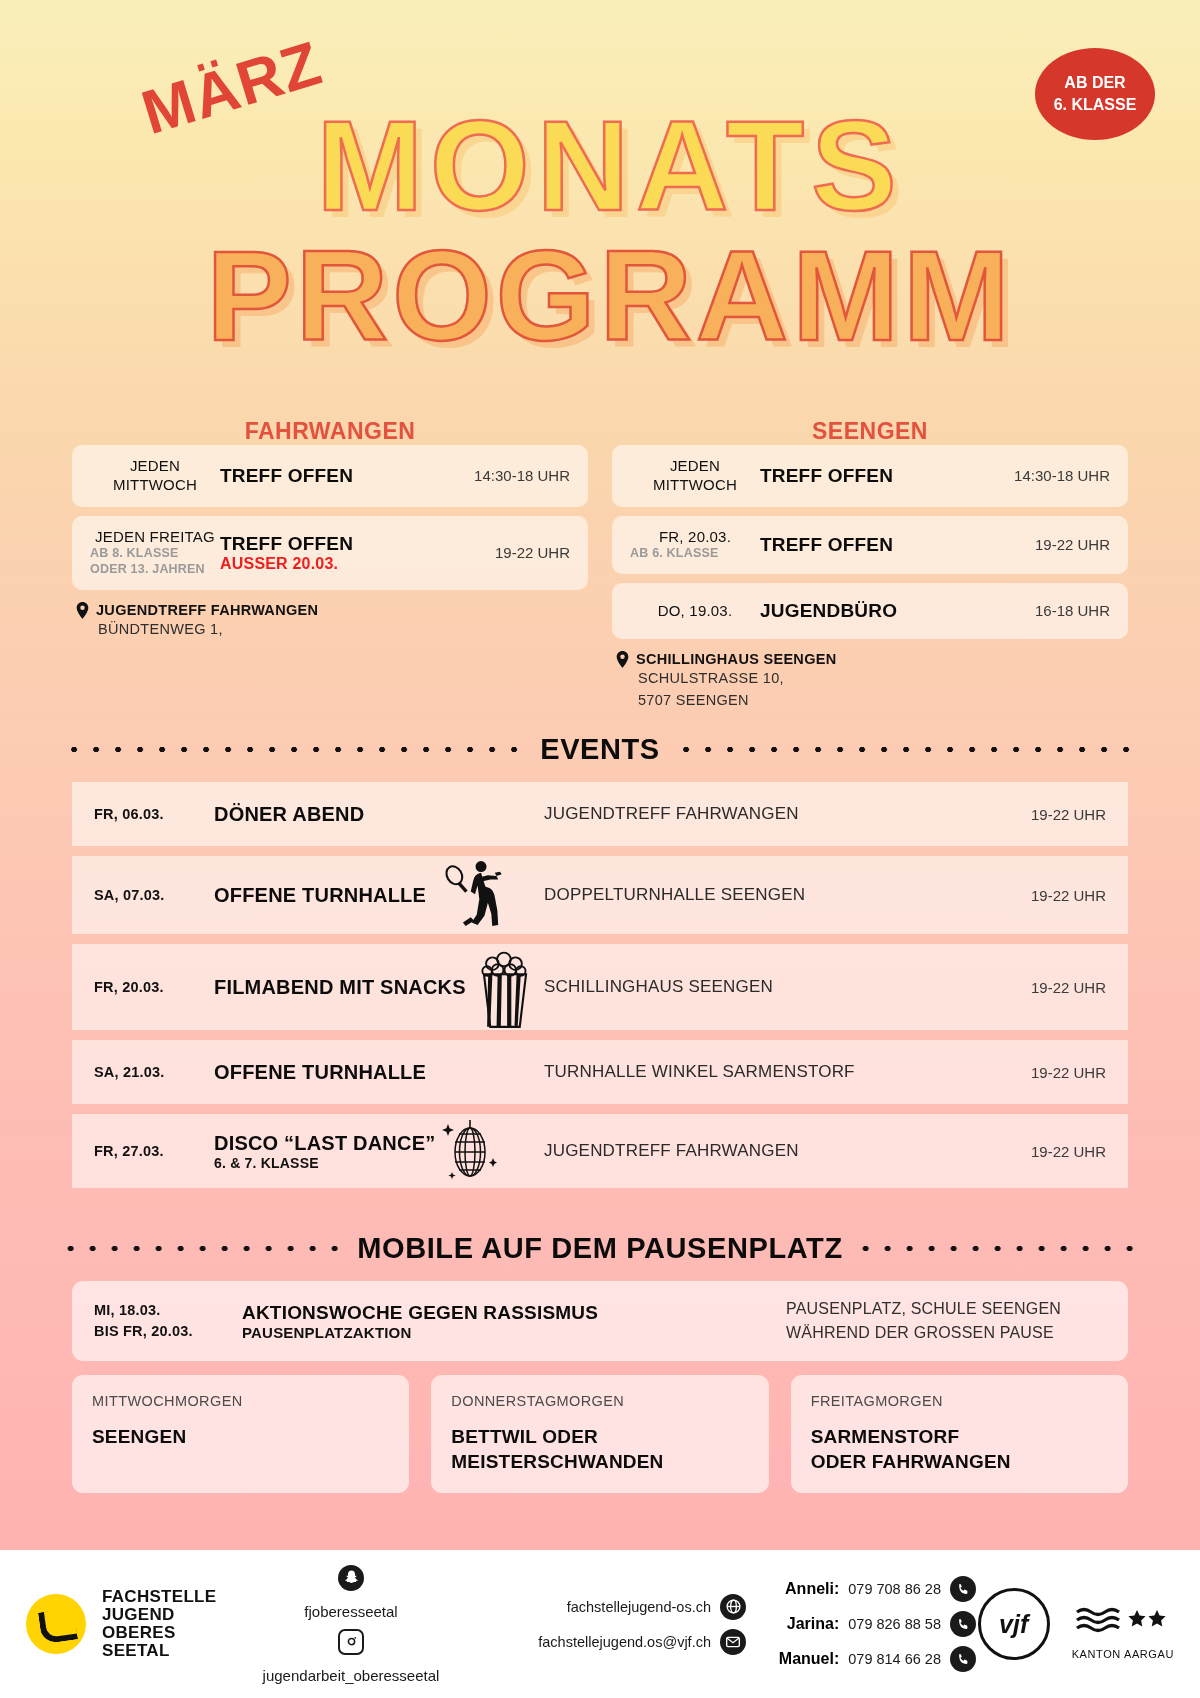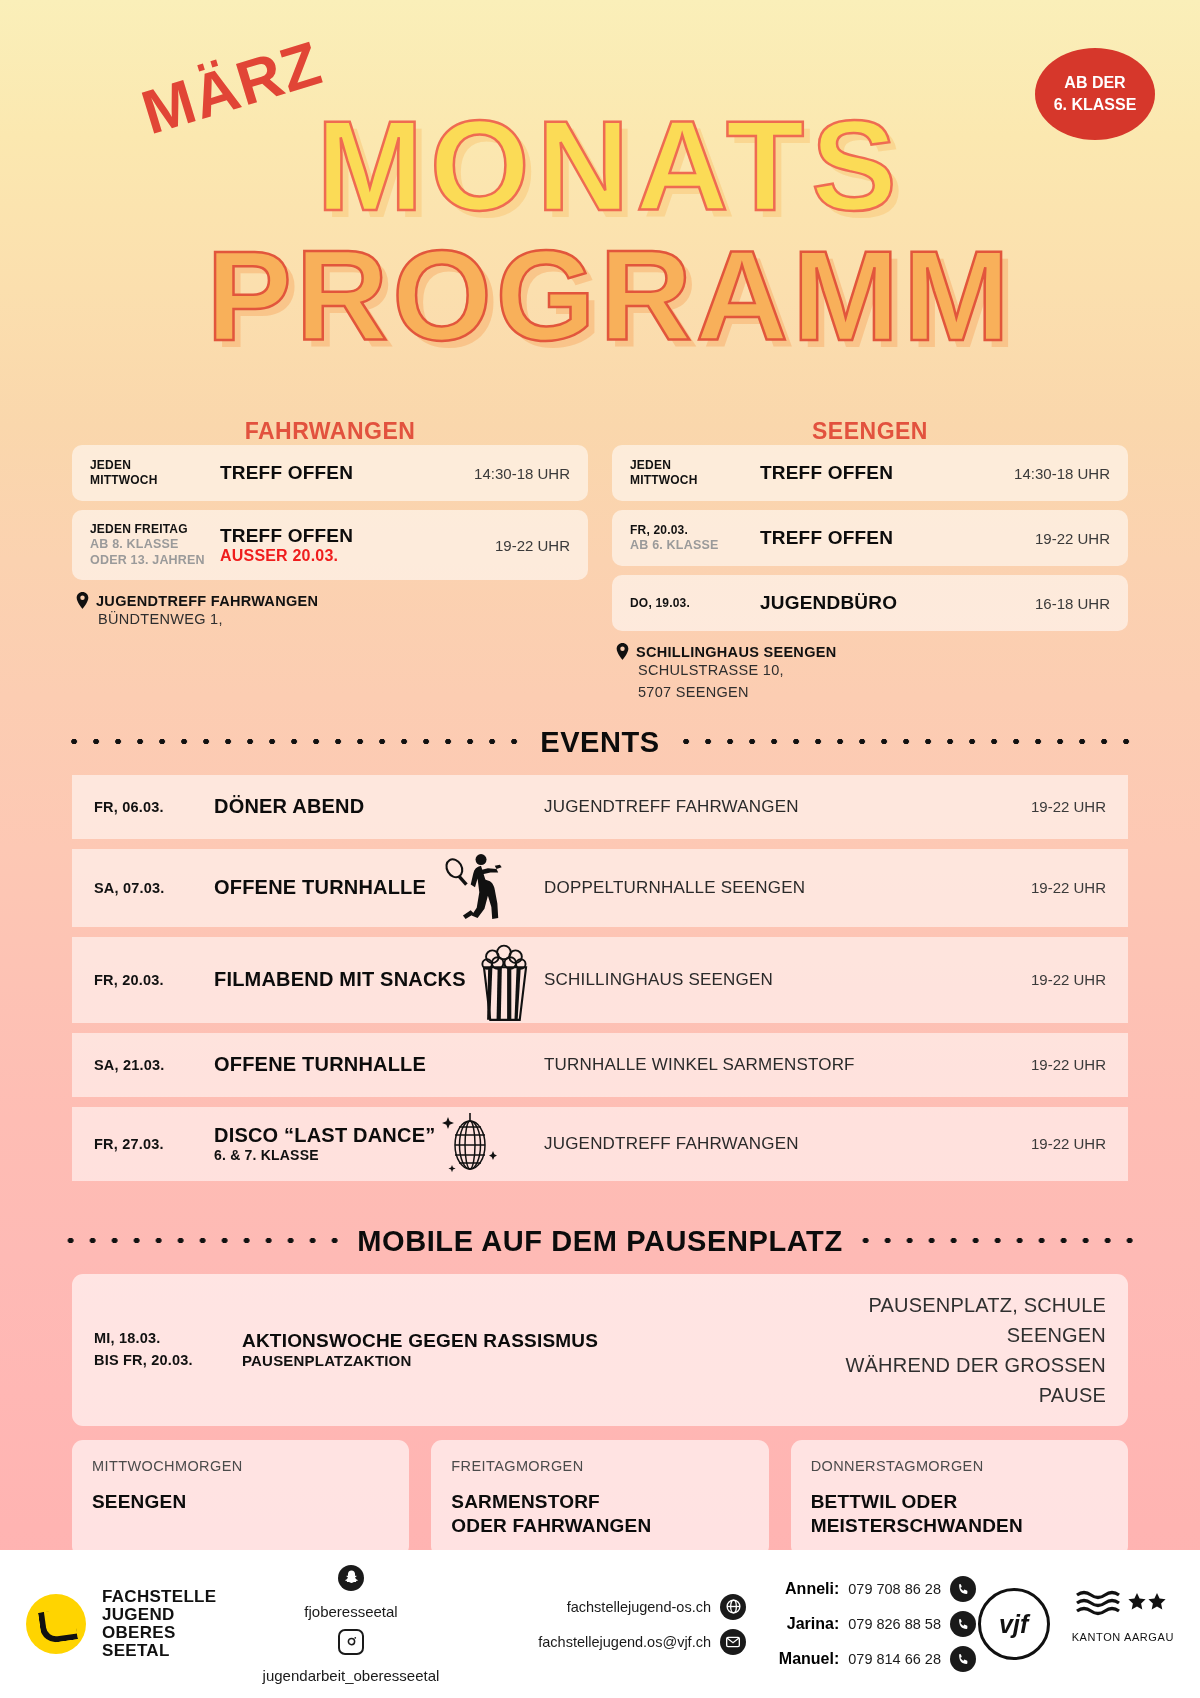--- a/index.html
+++ b/index.html
@@ -95,21 +95,21 @@
   .treff-col { flex: 1; }
 
   .row {
     background: rgba(255,255,255,.55);
     border-radius: 10px;
     display: flex; align-items: center;
     padding: 12px 18px; margin-bottom: 9px;
     min-height: 56px;
   }
   .row .c-date { width: 130px; flex-shrink: 0; }
-  .row .c-date b { display:block; font-size: 12px; font-weight: 700; color:#111; line-height: 1.25; letter-spacing:.2px;}
+  .row .c-date b { display:block; font-size: 15px; font-weight: 400; color:#111; line-height: 1.25; letter-spacing:.2px;text-align:center;}
   .row .c-date span { display:block; font-size: 12.5px; font-weight: 700; color:#9a9a9a; line-height: 1.25; letter-spacing:.2px;}
   .row .c-title { flex: 1; }
   .row .c-title b { font-size: 19px; font-weight: 800; color: #0c0c0c; letter-spacing:.2px; display:block;}
   .row .c-title .warn { font-size: 16px; font-weight: 800; color: #ef1d1d; display:block; letter-spacing:.2px;}
   .row .c-time { font-size: 15px; color: #3a3a3a; white-space: nowrap; text-align: center; }
 
   .addr { margin-top: 12px; padding-left: 4px; }
   .addr .name { display: flex; align-items: center; gap: 7px; font-size: 14.5px; font-weight: 800; color: #111; letter-spacing:.3px;}
   .addr .line { font-size: 14.5px; color: #2e2e2e; margin-left: 22px; line-height: 1.5; letter-spacing:.3px;}
   .pin { width: 13px; height: 17px; display:inline-block; }
@@ -136,21 +136,21 @@
   .mob-row {
     background: rgba(255,255,255,.62);
     border-radius: 11px;
     display: flex; align-items: center;
     padding: 16px 22px; min-height: 72px;
   }
   .mob-date { width: 148px; flex-shrink: 0; font-size: 14.5px; font-weight: 800; color: #111; line-height: 1.45; letter-spacing:.2px;}
   .mob-title { flex: 1; }
   .mob-title b { font-size: 19px; font-weight: 800; color: #0c0c0c; display: block; letter-spacing:.2px;}
   .mob-title span { font-size: 15px; font-weight: 800; color: #111; display: block; letter-spacing:.2px;}
-  .mob-meta { width: 320px; font-size: 20px; color: #2f2f2f; line-height: 1.5; letter-spacing:.2px;text-align:right;}
+  .mob-meta { width: 320px; font-size: 16px; color: #2f2f2f; line-height: 1.5; letter-spacing:.2px;}
 
   .cards { display: flex; gap: 22px; margin-top: 14px; }
   .card {
     flex: 1; background: rgba(255,255,255,.62);
     border-radius: 11px; padding: 18px 20px; min-height: 100px;
   }
   .card .lbl { font-size: 14.5px; color: #4b4b4b; letter-spacing:.4px; }
   .card .val { font-size: 19px; font-weight: 800; color: #0c0c0c; margin-top: 16px; line-height: 1.3; letter-spacing:.2px;}
 
   
@@ -175,21 +175,21 @@
   .f-social { width: 250px; }
   .f-social .si { display: flex; align-items: center; gap: 12px; margin: 9px 0; flex-direction: column; }
   .f-social .si span { font-size: 15px; color: #1a1a1a; }
   .f-mail { width: 270px; text-align: right; }
   .f-mail .mi { display:flex; align-items:center; justify-content:flex-end; gap: 9px; margin: 9px 0; }
   .f-mail .mi span { font-size: 14.5px; color: #1a1a1a; }
   .f-phones { width: 230px; }
   .f-phones .pi { display: flex; align-items: center; justify-content: flex-end; gap: 9px; margin: 9px 0; }
   .f-phones .pi span { font-size: 14.5px; color: #1a1a1a; }
   .f-phones .pi b { font-weight: 800; }
-  .f-right { flex: 1; display: flex; align-items: flex-start; justify-content: flex-end; gap: 22px; }
+  .f-right { flex: 1; display: flex; align-items: flex-end; justify-content: flex-end; gap: 22px; }
   .vjf {
     width: 72px; height: 72px; border-radius: 50%;
     border: 3px solid #111; display:flex; align-items:center; justify-content:center;
     font-size: 25px; font-weight: 800; font-style: italic; color:#111;
   }
   .aargau { text-align: center; }
   .aargau .kt { font-size: 11px; letter-spacing: .6px; color:#111; margin-top: 5px; }
   .circ-ico {
     width: 26px; height: 26px; border-radius: 50%;
     background: #1a1a1a; display:inline-flex; align-items:center; justify-content:center;
@@ -429,31 +429,31 @@
 
     <div class="cards">
       <div class="card">
         <div class="lbl">MITTWOCHMORGEN</div>
         <div class="val">
           <div>SEENGEN</div>
           <div></div>
         </div>
       </div>
       <div class="card">
+        <div class="lbl">DONNERSTAGMORGEN</div>
+        <div class="val">
+          <div>BETTWIL ODER</div>
+          <div>MEISTERSCHWANDEN</div>
+        </div>
+      </div>
+      <div class="card">
         <div class="lbl">FREITAGMORGEN</div>
         <div class="val">
           <div>SARMENSTORF</div>
           <div>ODER FAHRWANGEN</div>
-        </div>
-      </div>
-      <div class="card">
-        <div class="lbl">DONNERSTAGMORGEN</div>
-        <div class="val">
-          <div>BETTWIL ODER</div>
-          <div>MEISTERSCHWANDEN</div>
         </div>
       </div>
     </div>
   </div>
 
   <div class="footer">
 
     <div class="f-logo">
       <div class="mark"></div>
       <div class="txt">

